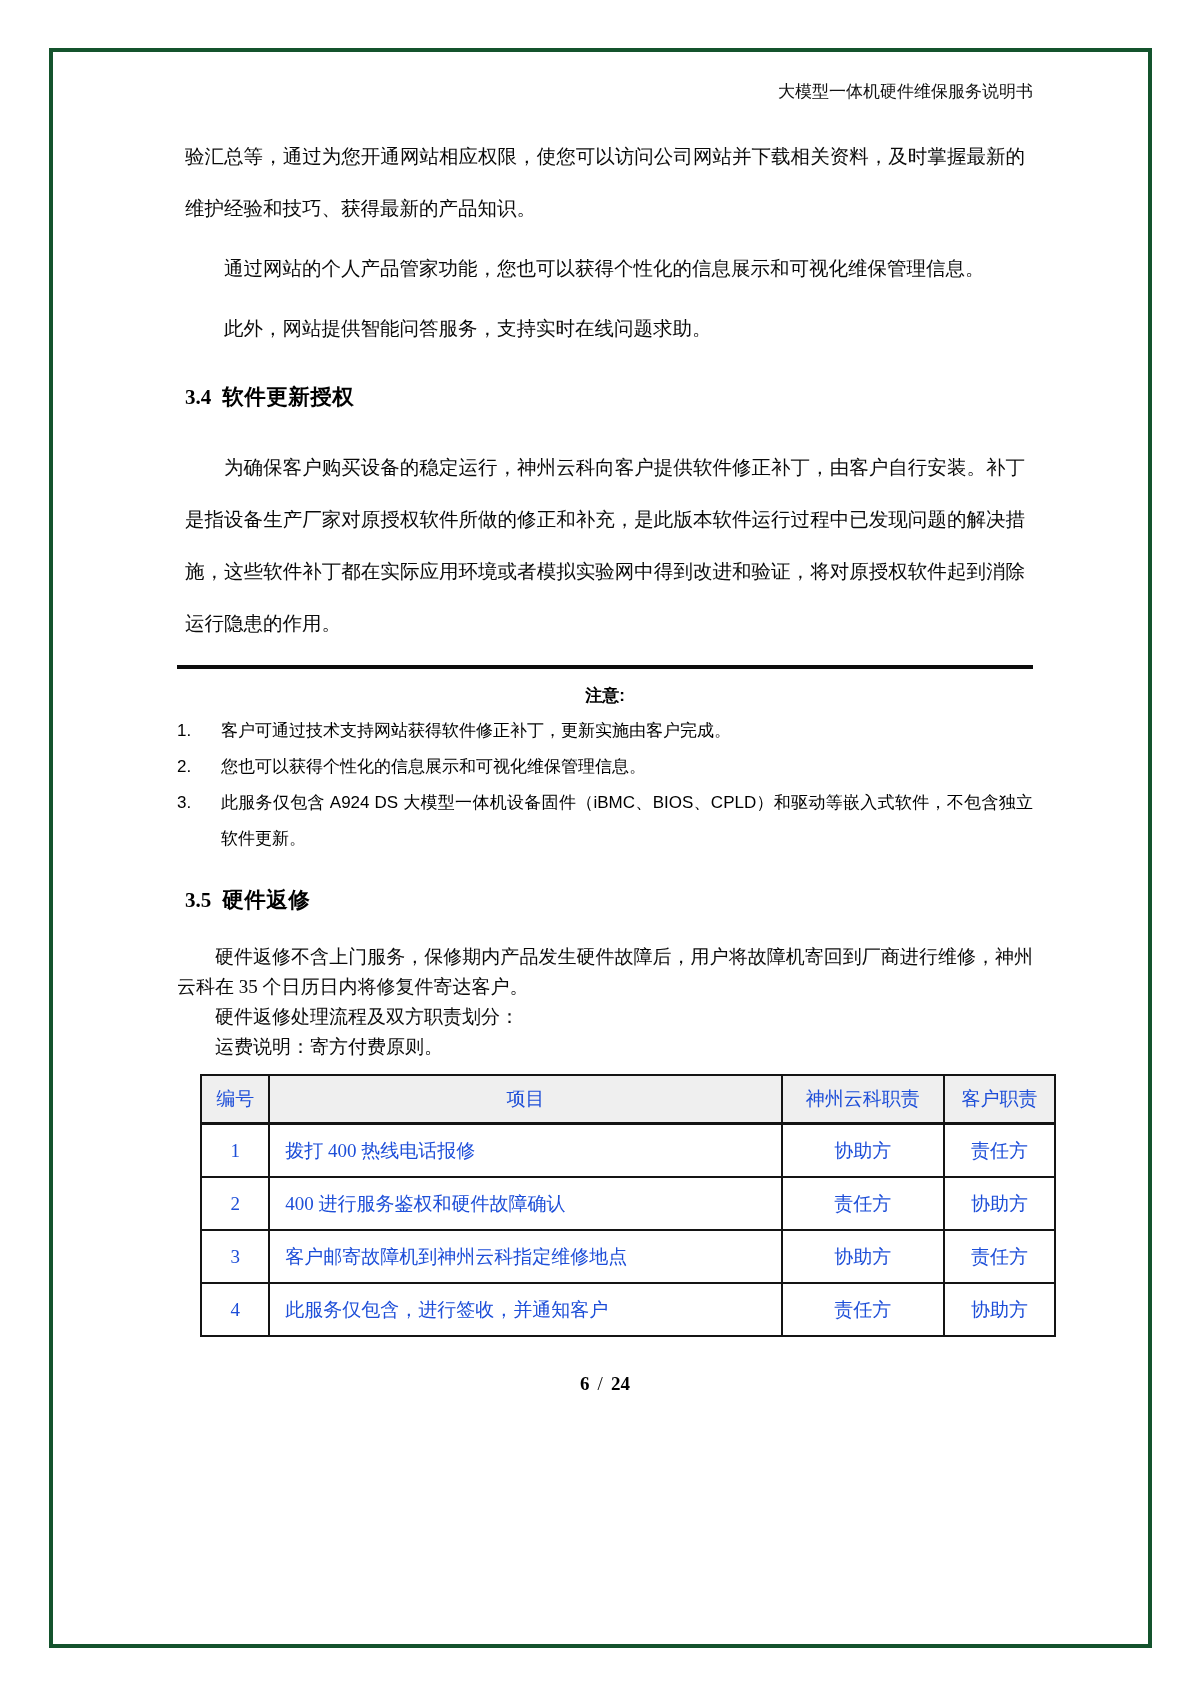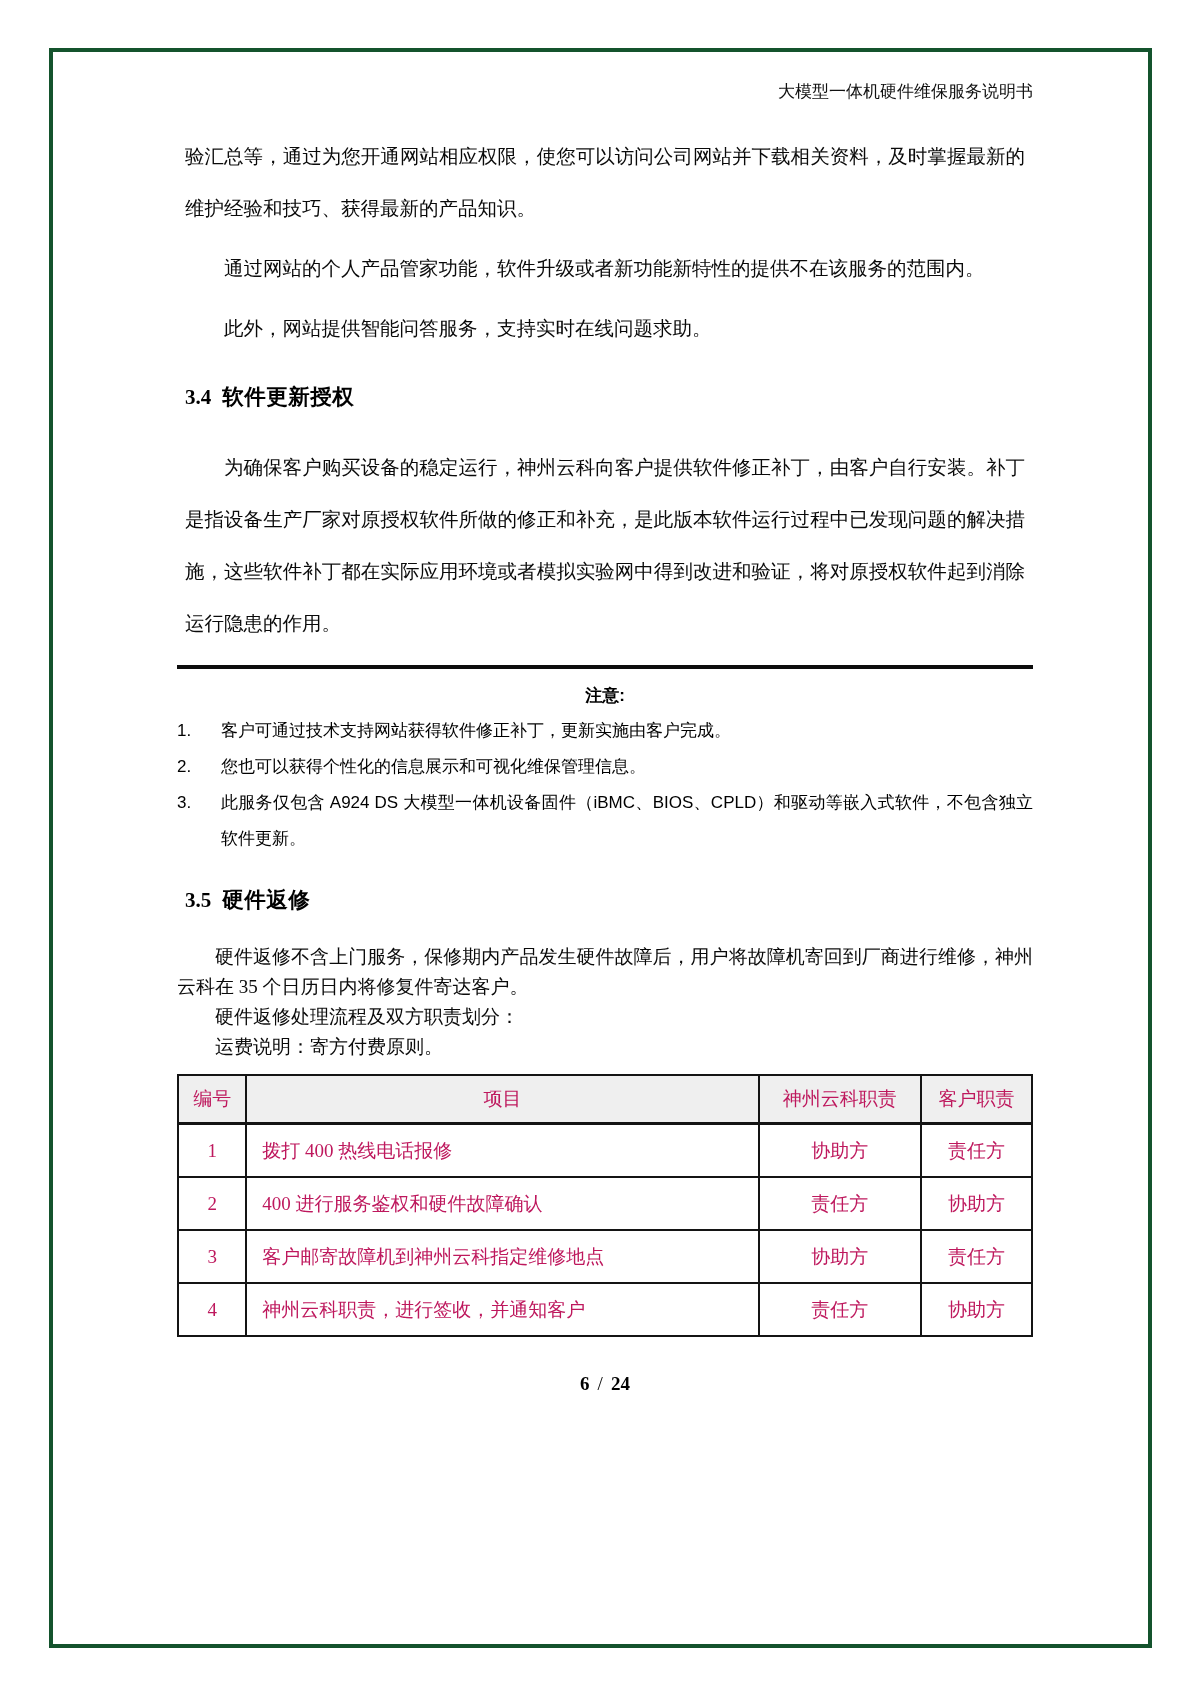--- a/index.html
+++ b/index.html
@@ -36,21 +36,21 @@
   .note-item{display:flex;font-size:17px;line-height:36px;margin:0;}
   .note-item .n-num{width:44px;flex:0 0 44px;}
   .note-item .n-text{flex:1;text-align:justify;}
   .serif-paras{margin-top:28px;}
   .para-serif{
     font-family:"Liberation Serif","DejaVu Serif",serif;
     font-size:19px;line-height:30px;text-align:justify;margin:0;color:#0a0a0a;
   }
   table.resp{
     width:100%;border-collapse:collapse;margin-top:12px;
-    font-family:"Liberation Serif","DejaVu Serif",serif;font-size:19px;color:#be185d;
+    font-family:"Liberation Serif","DejaVu Serif",serif;font-size:19px;color:#1d4ed8;margin-left:23px;
   }
   table.resp th,table.resp td{border:2px solid #141414;text-align:center;padding:0 4px;}
   table.resp thead th{background:#efefef;height:46px;font-weight:400;border-bottom:3px solid #141414;}
   table.resp tbody td{height:51px;}
   table.resp td.item-col{text-align:left;padding-left:15px;}
   .page-footer{
     margin-top:36px;text-align:center;
     font-family:"Liberation Serif","DejaVu Serif",serif;
     font-size:19px;font-weight:700;
   }
@@ -58,21 +58,21 @@
 </style>
 </head>
 <body>
 
 <div class="page">
 
   <div class="doc-header">大模型一体机硬件维保服务说明书</div>
 
   <div class="intro">
     <p class="para-sans">验汇总等，通过为您开通网站相应权限，使您可以访问公司网站并下载相关资料，及时掌握最新的维护经验和技巧、获得最新的产品知识。</p>
-    <p class="para-sans indent">通过网站的个人产品管家功能，软件升级或者新功能新特性的提供不在该服务的范围内。</p>
+    <p class="para-sans indent">通过网站的个人产品管家功能，您也可以获得个性化的信息展示和可视化维保管理信息。</p>
     <p class="para-sans indent">此外，网站提供智能问答服务，支持实时在线问题求助。</p>
   </div>
 
   <div class="heading">
     <span class="h-num">3.4</span>
     <span class="h-title">软件更新授权</span>
   </div>
 
   <div class="sec-body">
     <p class="para-sans indent">为确保客户购买设备的稳定运行，神州云科向客户提供软件修正补丁，由客户自行安装。补丁是指设备生产厂家对原授权软件所做的修正和补充，是此版本软件运行过程中已发现问题的解决措施，这些软件补丁都在实际应用环境或者模拟实验网中得到改进和验证，将对原授权软件起到消除运行隐患的作用。</p>
@@ -131,21 +131,21 @@
         <td>协助方</td>
       </tr>
       <tr>
         <td>3</td>
         <td class="item-col">客户邮寄故障机到神州云科指定维修地点</td>
         <td>协助方</td>
         <td>责任方</td>
       </tr>
       <tr>
         <td>4</td>
-        <td class="item-col">神州云科职责，进行签收，并通知客户</td>
+        <td class="item-col">此服务仅包含，进行签收，并通知客户</td>
         <td>责任方</td>
         <td>协助方</td>
       </tr>
     </tbody>
   </table>
 
   <div class="page-footer">
     <span>6</span><span class="sep">/</span><span>24</span>
   </div>
 

